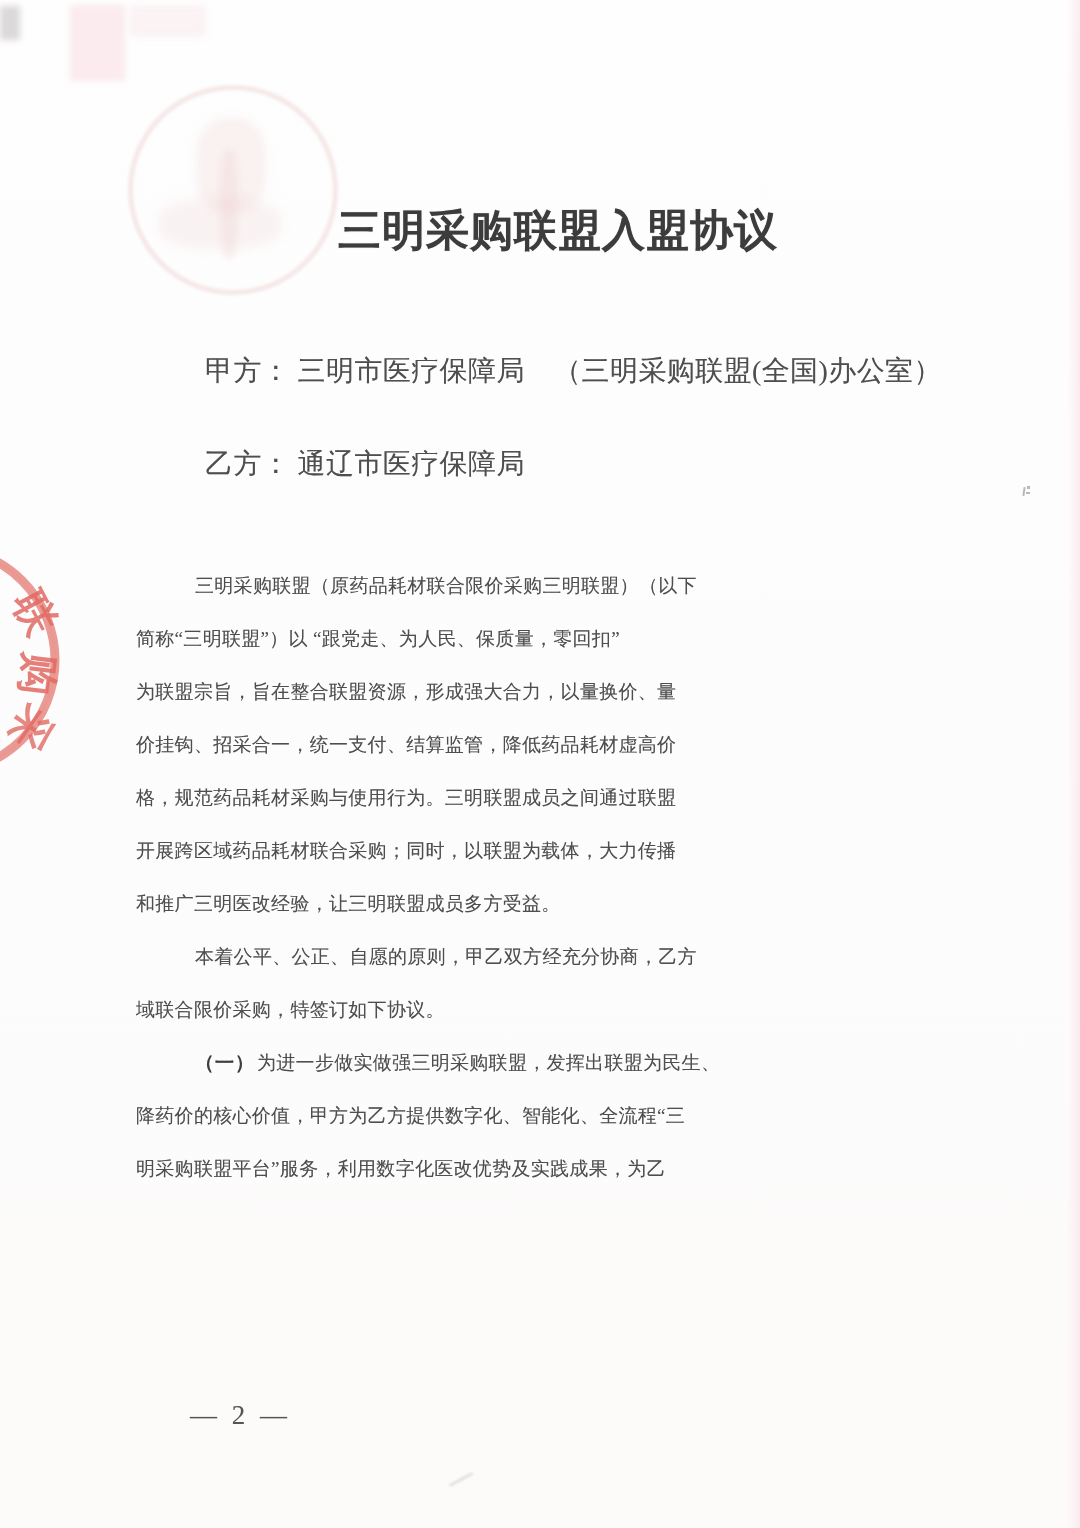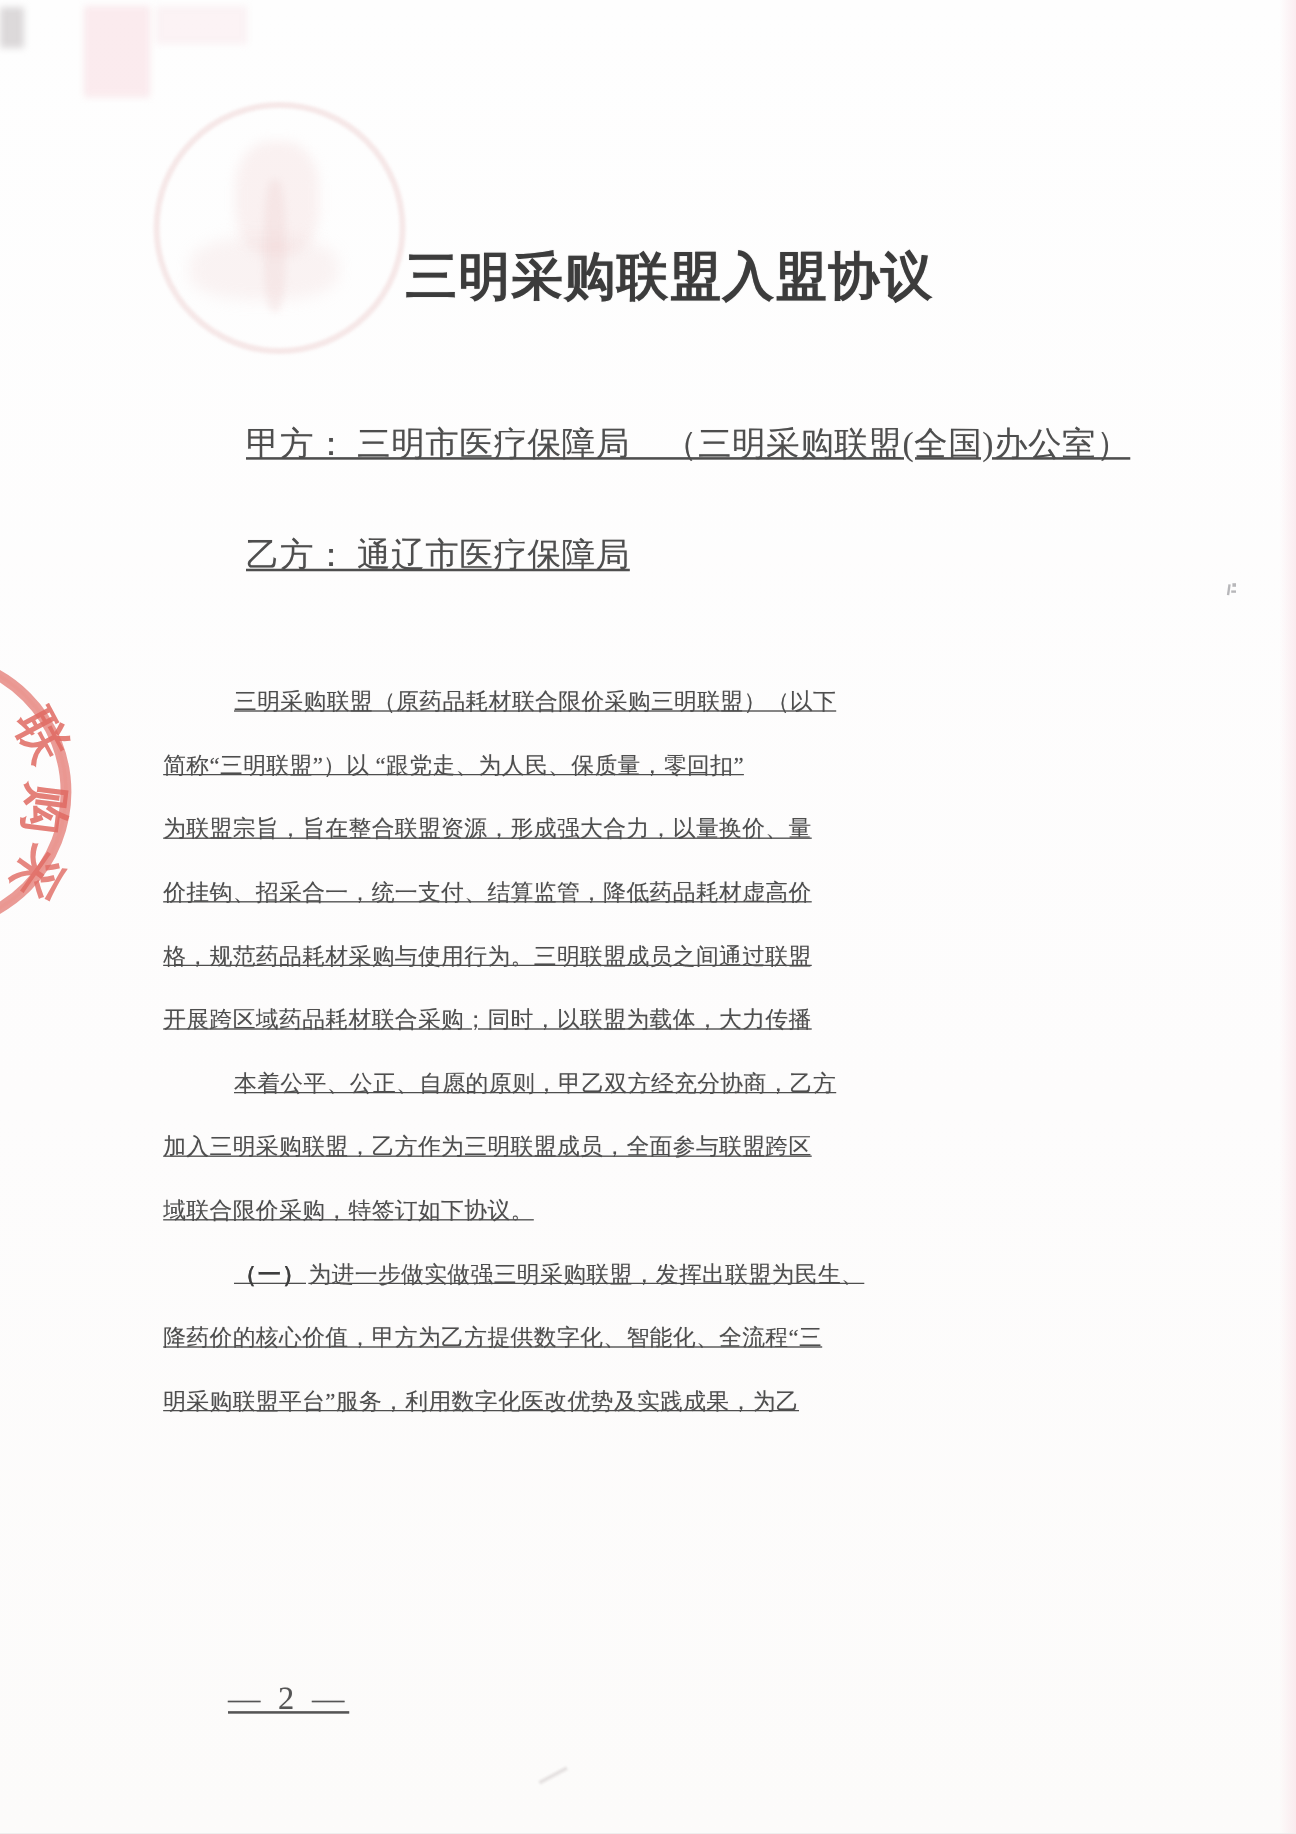--- a/index.html
+++ b/index.html
@@ -5,21 +5,21 @@
 <style>
   html,body{margin:0;padding:0;background:#e9e9e9;}
   .page{
     position:relative;
     width:1080px;height:1528px;
     margin:0 auto;
     background:linear-gradient(180deg,#fefefe 0%,#fdfcfc 60%,#fcfbfa 100%);
     overflow:hidden;
     font-family:"Liberation Serif","DejaVu Serif",serif;
   }
-  .doc-text{color:#4e4e4e;text-shadow:0 0 0.6px rgba(90,90,90,0.35);text-decoration:underline;}
+  .doc-text{color:#4e4e4e;text-shadow:0 0 0.6px rgba(90,90,90,0.35);}
   
   .doc-title{
     position:absolute;top:202px;left:0;right:0;
     text-align:center;transform:translateX(18px);
     font-size:43px;font-weight:700;letter-spacing:1px;
     color:#3c3c3c;text-shadow:0 0 0.7px rgba(60,60,60,0.5);
   }
   
   .party-line{
     position:absolute;left:205px;
@@ -119,23 +119,23 @@
   <div class="party-line party-a doc-text">甲方： 三明市医疗保障局　（三明采购联盟(全国)办公室）</div>
   <div class="party-line party-b doc-text">乙方： 通辽市医疗保障局</div>
 
   <div class="body-column">
     <div class="line indent doc-text">三明采购联盟（原药品耗材联合限价采购三明联盟）（以下</div>
     <div class="line doc-text">简称“三明联盟”）以 “跟党走、为人民、保质量，零回扣”</div>
     <div class="line doc-text">为联盟宗旨，旨在整合联盟资源，形成强大合力，以量换价、量</div>
     <div class="line doc-text">价挂钩、招采合一，统一支付、结算监管，降低药品耗材虚高价</div>
     <div class="line doc-text">格，规范药品耗材采购与使用行为。三明联盟成员之间通过联盟</div>
     <div class="line doc-text">开展跨区域药品耗材联合采购；同时，以联盟为载体，大力传播</div>
+    <div class="line doc-text">和推广三明医改经验，让三明联盟成员多方受益。</div>
 
     <div class="line indent doc-text">本着公平、公正、自愿的原则，甲乙双方经充分协商，乙方</div>
-    <div class="line doc-text">加入三明采购联盟，乙方作为三明联盟成员，全面参与联盟跨区</div>
     <div class="line doc-text">域联合限价采购，特签订如下协议。</div>
 
 
     <div class="line indent doc-text"><span class="clause-prefix">（一）</span><span>为进一步做实做强三明采购联盟，发挥出联盟为民生、</span></div>
     <div class="line doc-text">降药价的核心价值，甲方为乙方提供数字化、智能化、全流程“三</div>
     <div class="line doc-text">明采购联盟平台”服务，利用数字化医改优势及实践成果，为乙</div>
   </div>
 
   <div class="page-number doc-text">— 2 —</div>
 

